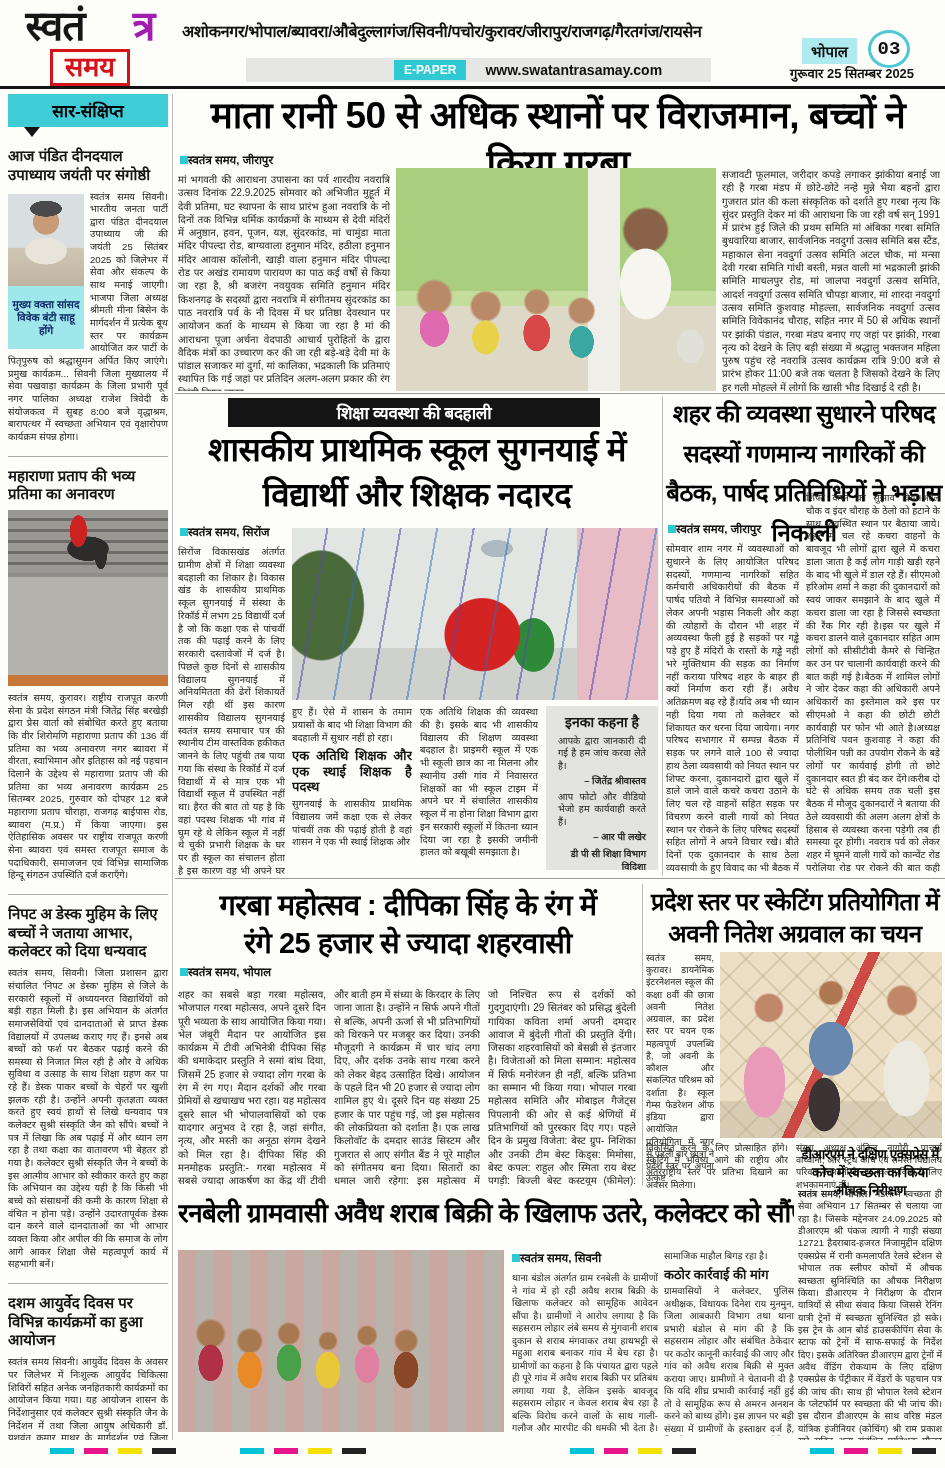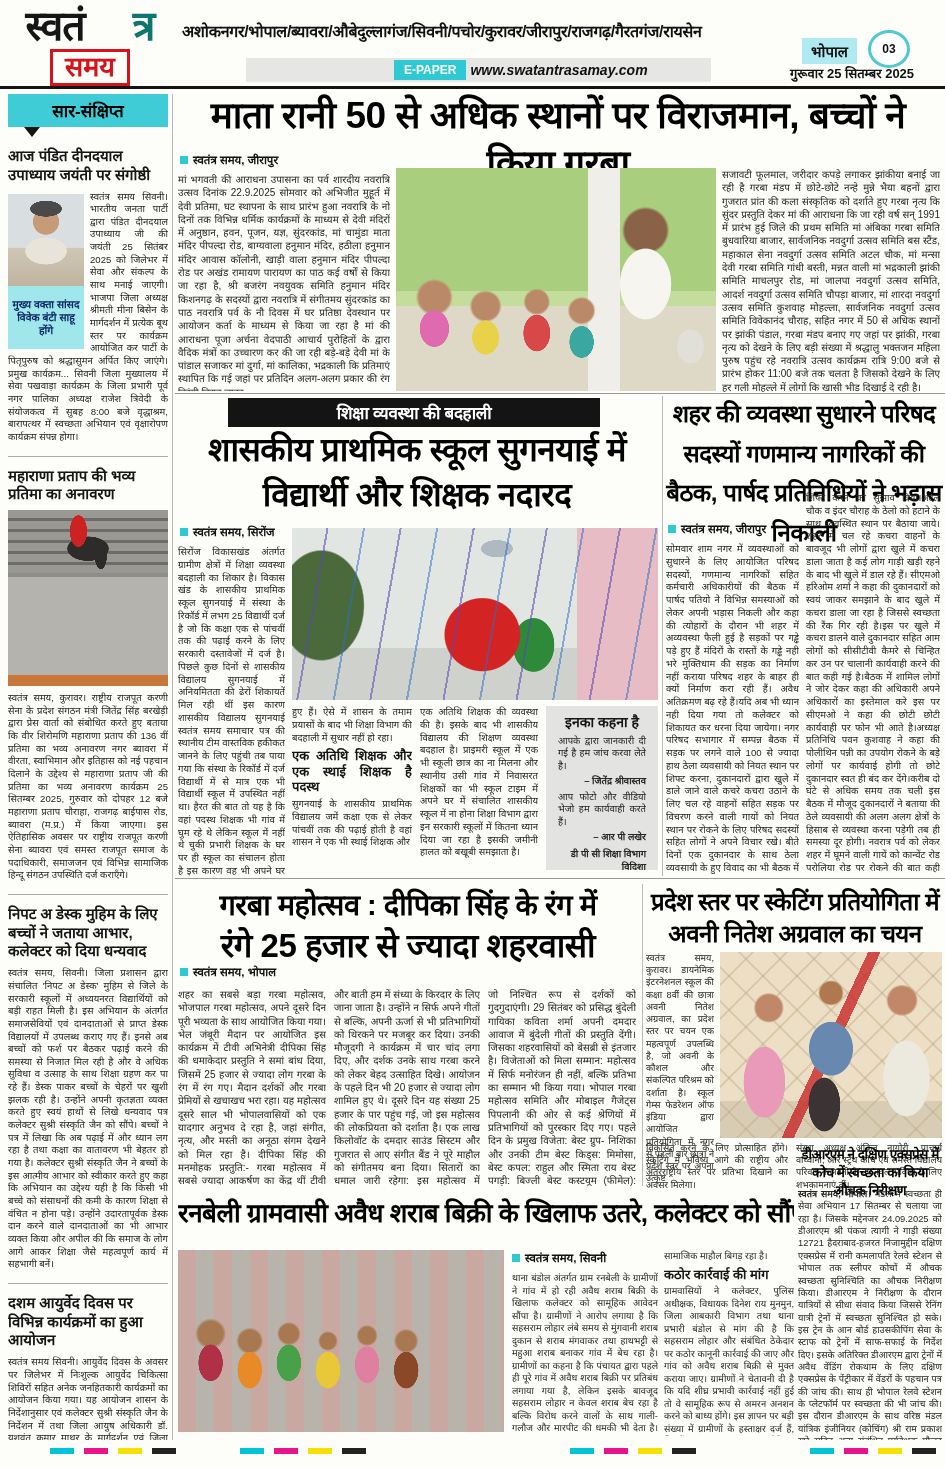--- a/index.html
+++ b/index.html
@@ -5,39 +5,39 @@
   * { margin:0; padding:0; box-sizing:border-box; }
   html,body { background:#888; }
   #page {
     position:relative; width:945px; height:1468px; margin:0 auto;
     background:#fdfdfa; overflow:hidden;
     font-family:"Liberation Sans", sans-serif; color:#262626;
   }
   
   .logo { position:absolute; left:14px; top:6px; width:152px; text-align:center; }
   .logo-top { font-size:41px; font-weight:800; color:#151515; letter-spacing:-1px; line-height:1.0; }
-  .logo-top b { color:#0f766e;margin-left:48px; }
+  .logo-top b { color:#a21caf;margin-left:48px; }
   .logo-bottom { display:inline-block; margin-top:2px; border:3px solid #d6121b; color:#d6121b;
     font-size:27px; font-weight:800; padding:0 12px; line-height:1.15; }
   .cities { position:absolute; left:182px; top:22px; width:625px; font-size:16px; font-weight:800;
     color:#111; letter-spacing:-0.3px; line-height:1.2; }
   .edition-badge { position:absolute; left:802px; top:38px; background:#aeeaf0; color:#111;
     font-weight:800; font-size:15px; padding:3px 9px; }
   .page-badge { position:absolute; left:868px; top:30px; width:42px; height:38px; border:3px solid #4fc8d2;
-    border-radius:50%; background:#fff; color:#111; font-size:12px; font-weight:800;
-    display:flex; align-items:center; justify-content:center; }
+    border-radius:50%; background:#fff; color:#111; font-size:19px; font-weight:800;
+    display:flex; align-items:center; justify-content:center;font-family:Liberation Mono, monospace; }
   .epaper-bar { position:absolute; left:246px; top:58px; width:465px; height:24px; background:#e6e6e4;
     display:flex; align-items:center; }
   .epaper-label { background:#2fc9d4; color:#fff; font-weight:800; font-size:12px; padding:3px 10px; margin-left:148px; }
-  .website { font-size:14px; color:#111; margin-left:4px; font-weight:600;font-style:italic; }
+  .website { font-size:14px; color:#111; margin-left:19px; font-weight:600; }
   .date-line { position:absolute; left:790px; top:64px; width:150px; font-size:13px; font-weight:800; color:#111; }
   .mast-rule { position:absolute; left:0; top:86px; width:945px; height:3px; background:#141414; }
 
   
-  .byline { display:flex; align-items:center; gap:5px; font-weight:800; font-size:11.5px; color:#111; }
+  .byline { display:flex; align-items:center; font-weight:800; font-size:11.5px; color:#111; }
   .byline .sq { width:8px; height:8px; background:#2fc9d4; display:inline-block; }
   .bodytxt { font-size:10px; line-height:1.33; text-align:justify; color:#262626; overflow:hidden; }
   .abs { position:absolute; }
   .hl { font-weight:800; color:#000000; text-align:center; letter-spacing:-0.5px; }
   .hr1 { position:absolute; background:#9a9a9a; height:1px; }
   .vr1 { position:absolute; background:#bbb; width:1px; }
   .subhead { font-weight:800; font-size:13px; color:#151515; line-height:1.2; margin:4px 0 3px; }
 
   
   #sidebar { position:absolute; left:8px; top:94px; width:160px; height:1346px; overflow:hidden; }
@@ -110,21 +110,21 @@
   .quote-box .a { font-size:9.5px; font-weight:800; text-align:right; margin:2px 0 4px; }
 
   
   .civic-hl { left:666px; top:394px; width:276px; font-size:24px; line-height:1.65; }
   .civic-byline { left:668px; top:521px; }
   .civic-col1 { left:666px; top:543px; width:133px; height:332px; font-size:9.6px; }
   .civic-col2 { left:806px; top:492px; width:134px; height:383px; font-size:9.6px; }
 
   
   .gf-hl1 { left:178px; top:884px; width:460px; font-size:29px; }
-  .gf-hl2 { left:178px; top:922px; width:460px; font-size:33px; }
+  .gf-hl2 { left:178px; top:922px; width:460px; font-size:29px; }
   .gf-byline { left:180px; top:964px;justify-content:space-between; }
   .gf-col1 { left:178px; top:988px; width:148px; height:198px; }
   .gf-col2 { left:334px; top:988px; width:146px; height:198px; }
   .gf-col3 { left:488px; top:988px; width:148px; height:198px; }
 
   
   .sk-hl1 { left:648px; top:884px; width:294px; font-size:24px; }
   .sk-hl2 { left:648px; top:916px; width:294px; font-size:24px; }
   .sk-col1 { left:646px; top:952px; width:68px; height:236px; font-size:9.2px; }
   .sk-photo { left:720px; top:952px; width:222px; height:186px;

